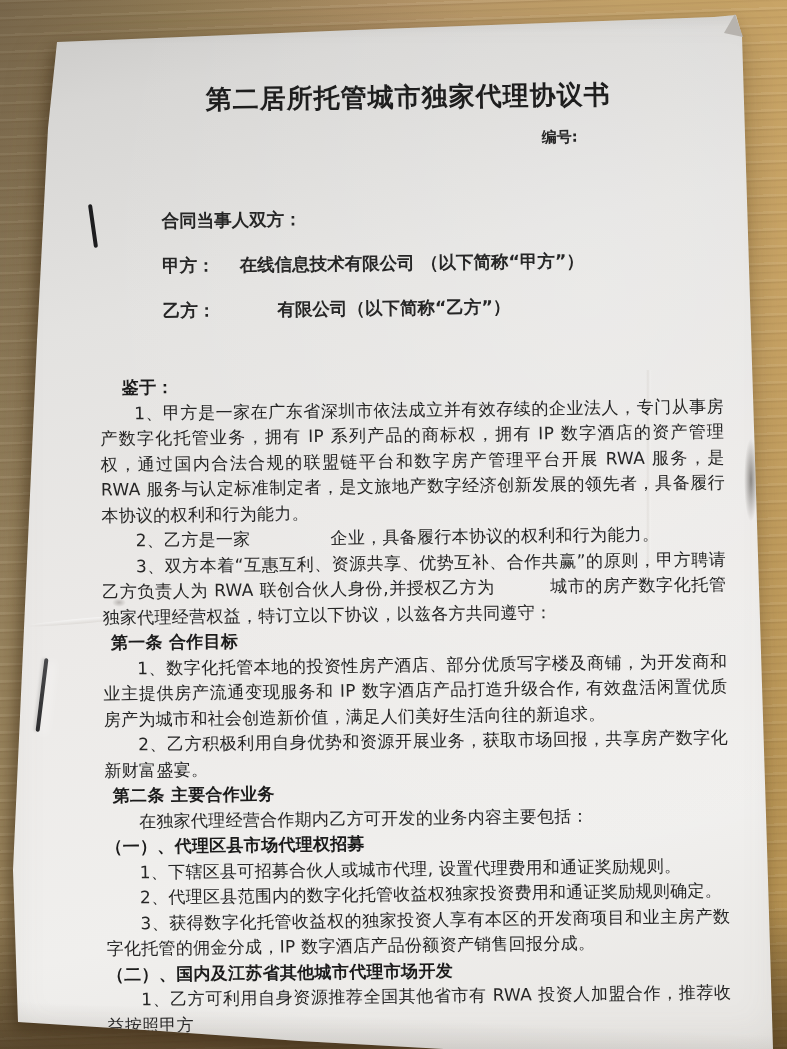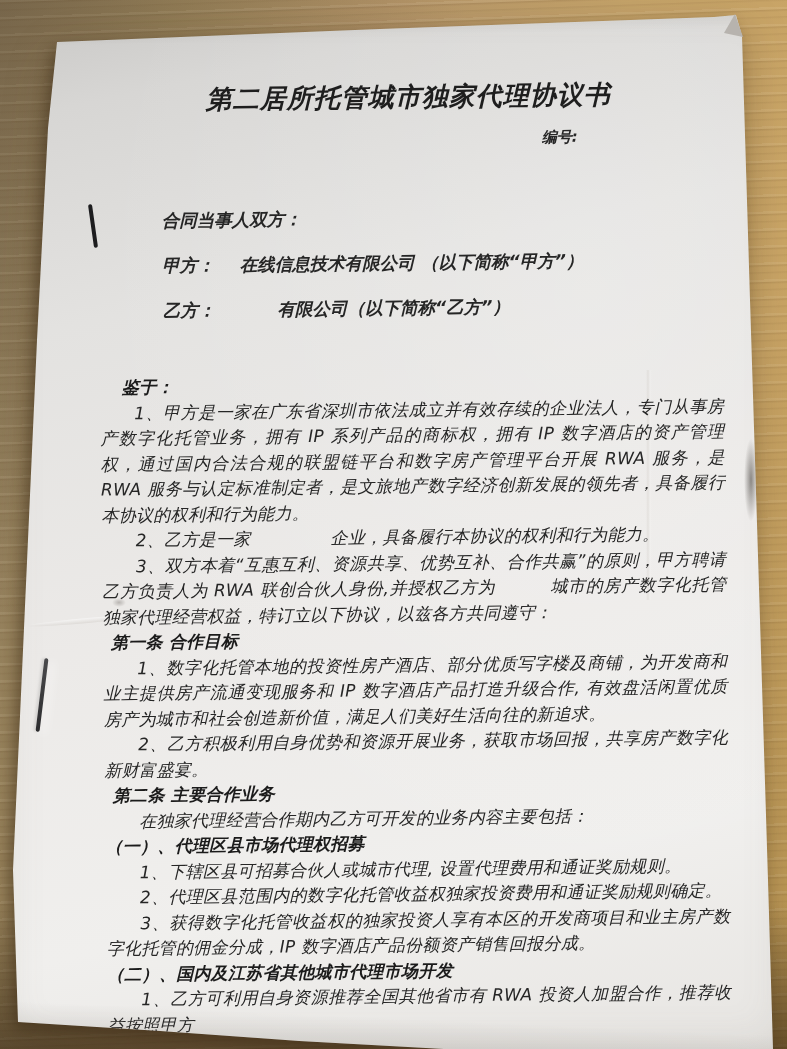--- a/index.html
+++ b/index.html
@@ -29,21 +29,20 @@
     position:absolute;inset:0;
     clip-path:polygon(
       57px 42px, 380px 29px, 714px 17px, 736px 15px,
       742px 36px, 750px 300px, 760px 620px, 768px 880px, 773px 1049px,
       444px 1049px, 299px 1041px, 160px 1031px, 18px 1022px,
       13px 870px, 23px 650px, 37px 340px, 48px 128px);
     background:
       radial-gradient(ellipse at 75% 28%, rgba(255,255,255,0.22), transparent 60%),
       linear-gradient(168deg, #c7c6c4 0%, #d7d6d4 10%, #e3e2e0 28%, #eceae8 55%, #f0efed 80%, #e7e5e2 100%);
     box-shadow:inset 0 0 46px rgba(120,110,100,0.16);
-    font-style:italic;
   }
   .top-shade{position:absolute;left:-20px;top:-14px;width:110%;height:56px;
     background:linear-gradient(to bottom, rgba(90,82,72,0.22), rgba(90,82,72,0) 90%);
     transform:rotate(-1.6deg);}
   .bottom-curl{position:absolute;left:-30px;bottom:-46px;width:120%;height:96px;
     background:linear-gradient(to bottom, rgba(0,0,0,0) 0%, rgba(80,70,60,0.20) 55%, rgba(55,46,38,0.38) 100%);
     transform:rotate(2.6deg);transform-origin:left bottom;}
   .dogear{position:absolute;inset:0;
     clip-path:polygon(735px 14px, 743px 37px, 724px 33px);
     background:#b7b3ae;}

